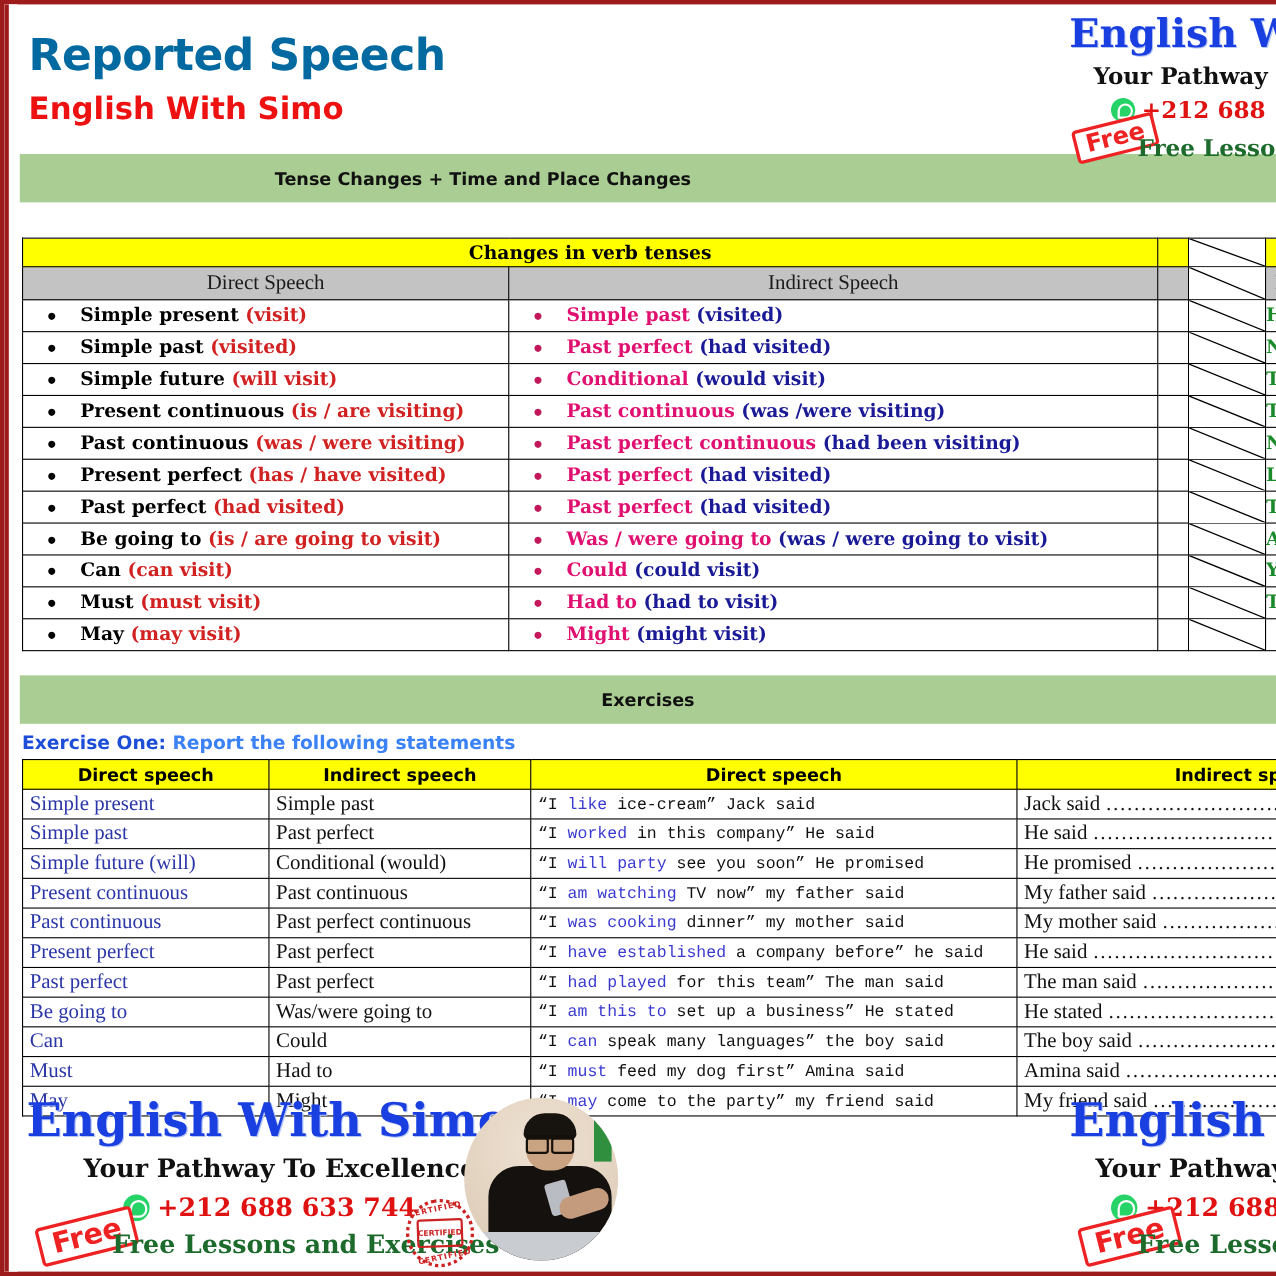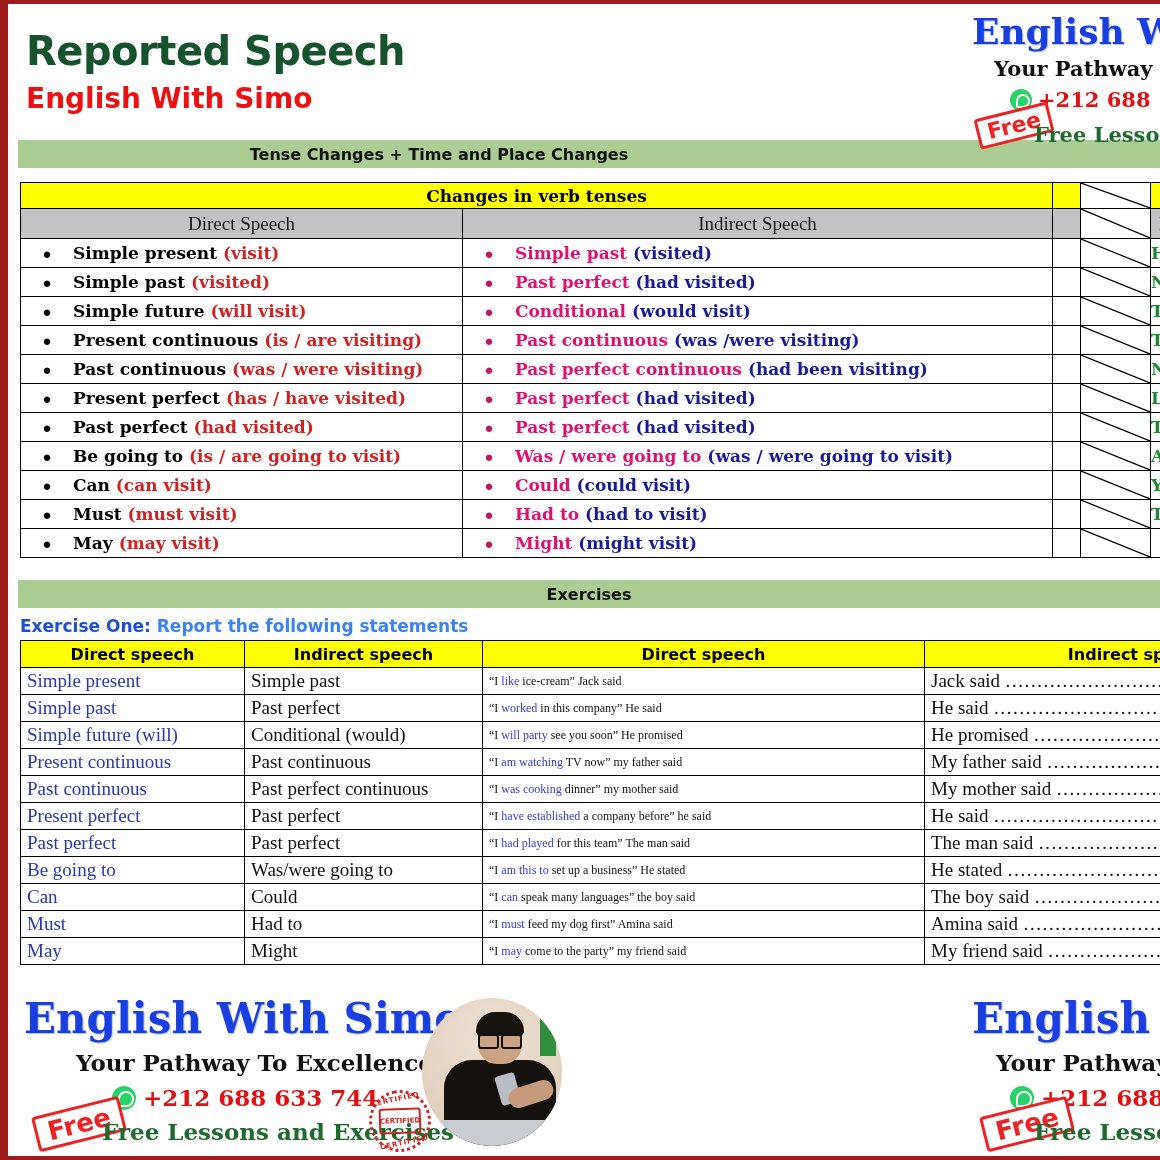--- a/index.html
+++ b/index.html
@@ -20,21 +20,21 @@
   .page::before{
     content:""; position:absolute; left:0; top:0; width:8px; height:100%;
     background:#fff; border-left:4px solid #9e1b1b; pointer-events:none;
   }
 
   
   .header { position:relative; height:136px; }
   .title-block { position:absolute; left:22px; top:26px; }
   .main-title {
     font-family:"DejaVu Sans", sans-serif;
-    font-weight:bold; font-size:40px; color:#14532d; letter-spacing:-0.5px;
+    font-weight:bold; font-size:40px; color:#0369a1; letter-spacing:-0.5px;
     line-height:1.05;
   }
   .sub-title {
     font-family:"DejaVu Sans", sans-serif;
     font-weight:bold; font-size:28px; color:#ee1111; margin-top:12px;
     line-height:1.05;
   }
   .practice-btn {
     position:absolute; left:416px; top:26px; width:512px; height:98px;
     background:#fadf9b; border:3px solid #111; border-radius:16px;
@@ -75,28 +75,28 @@
   .header-logo .logo-name { font-size:36px; }
   .header-logo .logo-tag  { font-size:21px; margin-top:4px; margin-left:22px;}
   .header-logo .logo-phone-row { margin-top:6px; margin-left:38px; }
   .header-logo .wa { width:22px; height:22px; margin-right:6px; }
   .header-logo .logo-phone { font-size:21px; }
   .header-logo .free-stamp { position:absolute; left:4px; top:100px; font-size:22px; padding:0 8px; }
   .header-logo .logo-free-line { position:absolute; left:62px; top:112px; font-size:21px; }
 
   
   .green-band {
-    background:#a9cd92; height:28px; margin-left:14px;
+    background:#a9cd92; height:44px; margin-left:14px;
     display:flex; align-items:center; justify-content:center;
     font-family:"DejaVu Sans", sans-serif; font-weight:bold; font-size:16px; color:#111;
   }
   .band-tense { padding-right:300px; }
 
   
-  .tense-wrap { margin:14px 0 0 16px; }
+  .tense-wrap { margin:32px 0 0 16px; }
   table.tense { border-collapse:collapse; table-layout:fixed; width:1250px; }
   table.tense td, table.tense th { border:1px solid #000; padding:0; }
   .t-yellow {
     background:#ffff00; height:26px; text-align:center;
     font-family:"DejaVu Serif", serif; font-weight:bold; font-size:17px; color:#000;
   }
   .t-grey {
     background:#c3c3c3; height:30px; text-align:center;
     font-family:"Liberation Serif", serif; font-size:19px; color:#1a1a1a;
   }
@@ -125,21 +125,21 @@
   .ex-text { color:#3b82f6; }
 
   table.ex { border-collapse:collapse; table-layout:fixed; margin-left:16px; width:1330px; }
   table.ex td, table.ex th { border:1px solid #000; padding:0 6px; height:27px; }
   .ex-head {
     background:#ffff00; text-align:center;
     font-family:"DejaVu Sans", sans-serif; font-weight:bold; font-size:16px; color:#000;
   }
   .ex-c1 { font-family:"Liberation Serif", serif; font-size:19px; color:#2b36a8; white-space:nowrap; }
   .ex-c2 { font-family:"Liberation Serif", serif; font-size:19px; color:#111; white-space:nowrap; }
-  .ex-c3 { font-family:Liberation Serif, serif; font-size:12px; color:#111; white-space:nowrap; }
+  .ex-c3 { font-family:Liberation Mono, monospace; font-size:15px; color:#111; white-space:nowrap; }
   .ex-c3 .vb { color:#3a3ad0; }
   .ex-c4 { font-family:"Liberation Serif", serif; font-size:19px; color:#111; white-space:nowrap; }
 
   
   .footer { position:absolute; left:0; bottom:0; width:1160px; height:168px; }
   .footer-logo { position:absolute; top:6px; }
   .footer-logo.left  { left:20px;  width:560px; }
   .footer-logo.right { left:968px; width:320px; }
   .footer-logo .logo-name { font-size:42px; }
   .footer-logo.right .logo-name { font-size:42px; }

